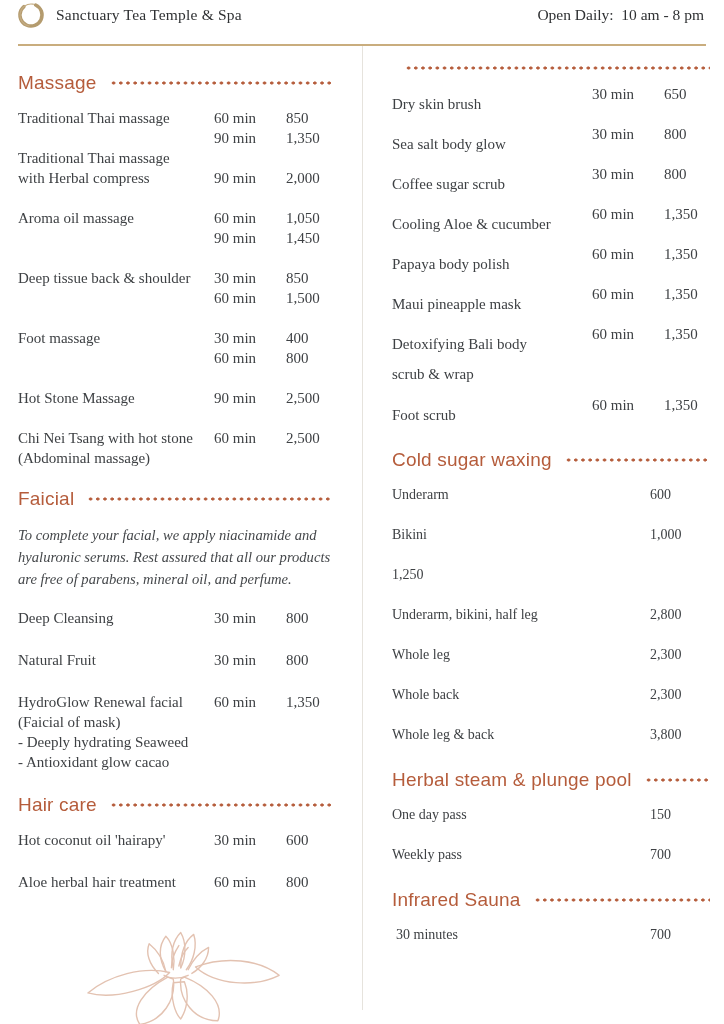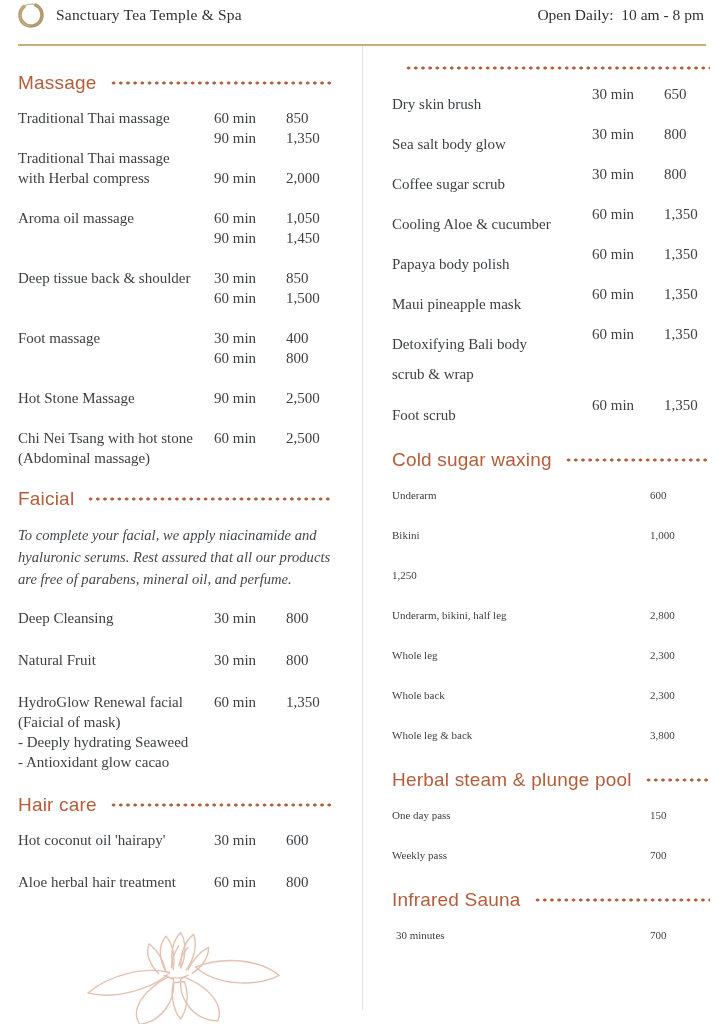--- a/index.html
+++ b/index.html
@@ -46,21 +46,21 @@
   .sec-facial { margin-top:6px; }
   .sec-hair { margin-top:18px; }
   .note { font-style:italic; font-size:14.6px; line-height:22px; margin:0 0 18px; color:#45484b; }
   .fitem { margin-bottom:22px; }
   
   .bt-item { margin-bottom:10px; }
   .bt-item .main { align-items:flex-start; min-height:30px; }
   .bt-item .nm { padding-top:10px; }
   .bt-item .sub { line-height:21px; }
   
-  .wx-row { display:flex; line-height:20px; font-size:11px; margin-bottom:20px;gap:12px; }
+  .wx-row { display:flex; line-height:20px; font-size:14px; margin-bottom:20px;gap:12px; }
   .wx-row .pr { width:60px; }
   .sec-wax, .sec-steam, .sec-sauna { margin-top:24px; }
   .sauna-row .nm { padding-left:4px; }
   .lotus-wrap { margin:14px 0 0 58px; width:215px; height:130px; }
 </style>
 </head>
 <body>
 
 <div class="page">
 

